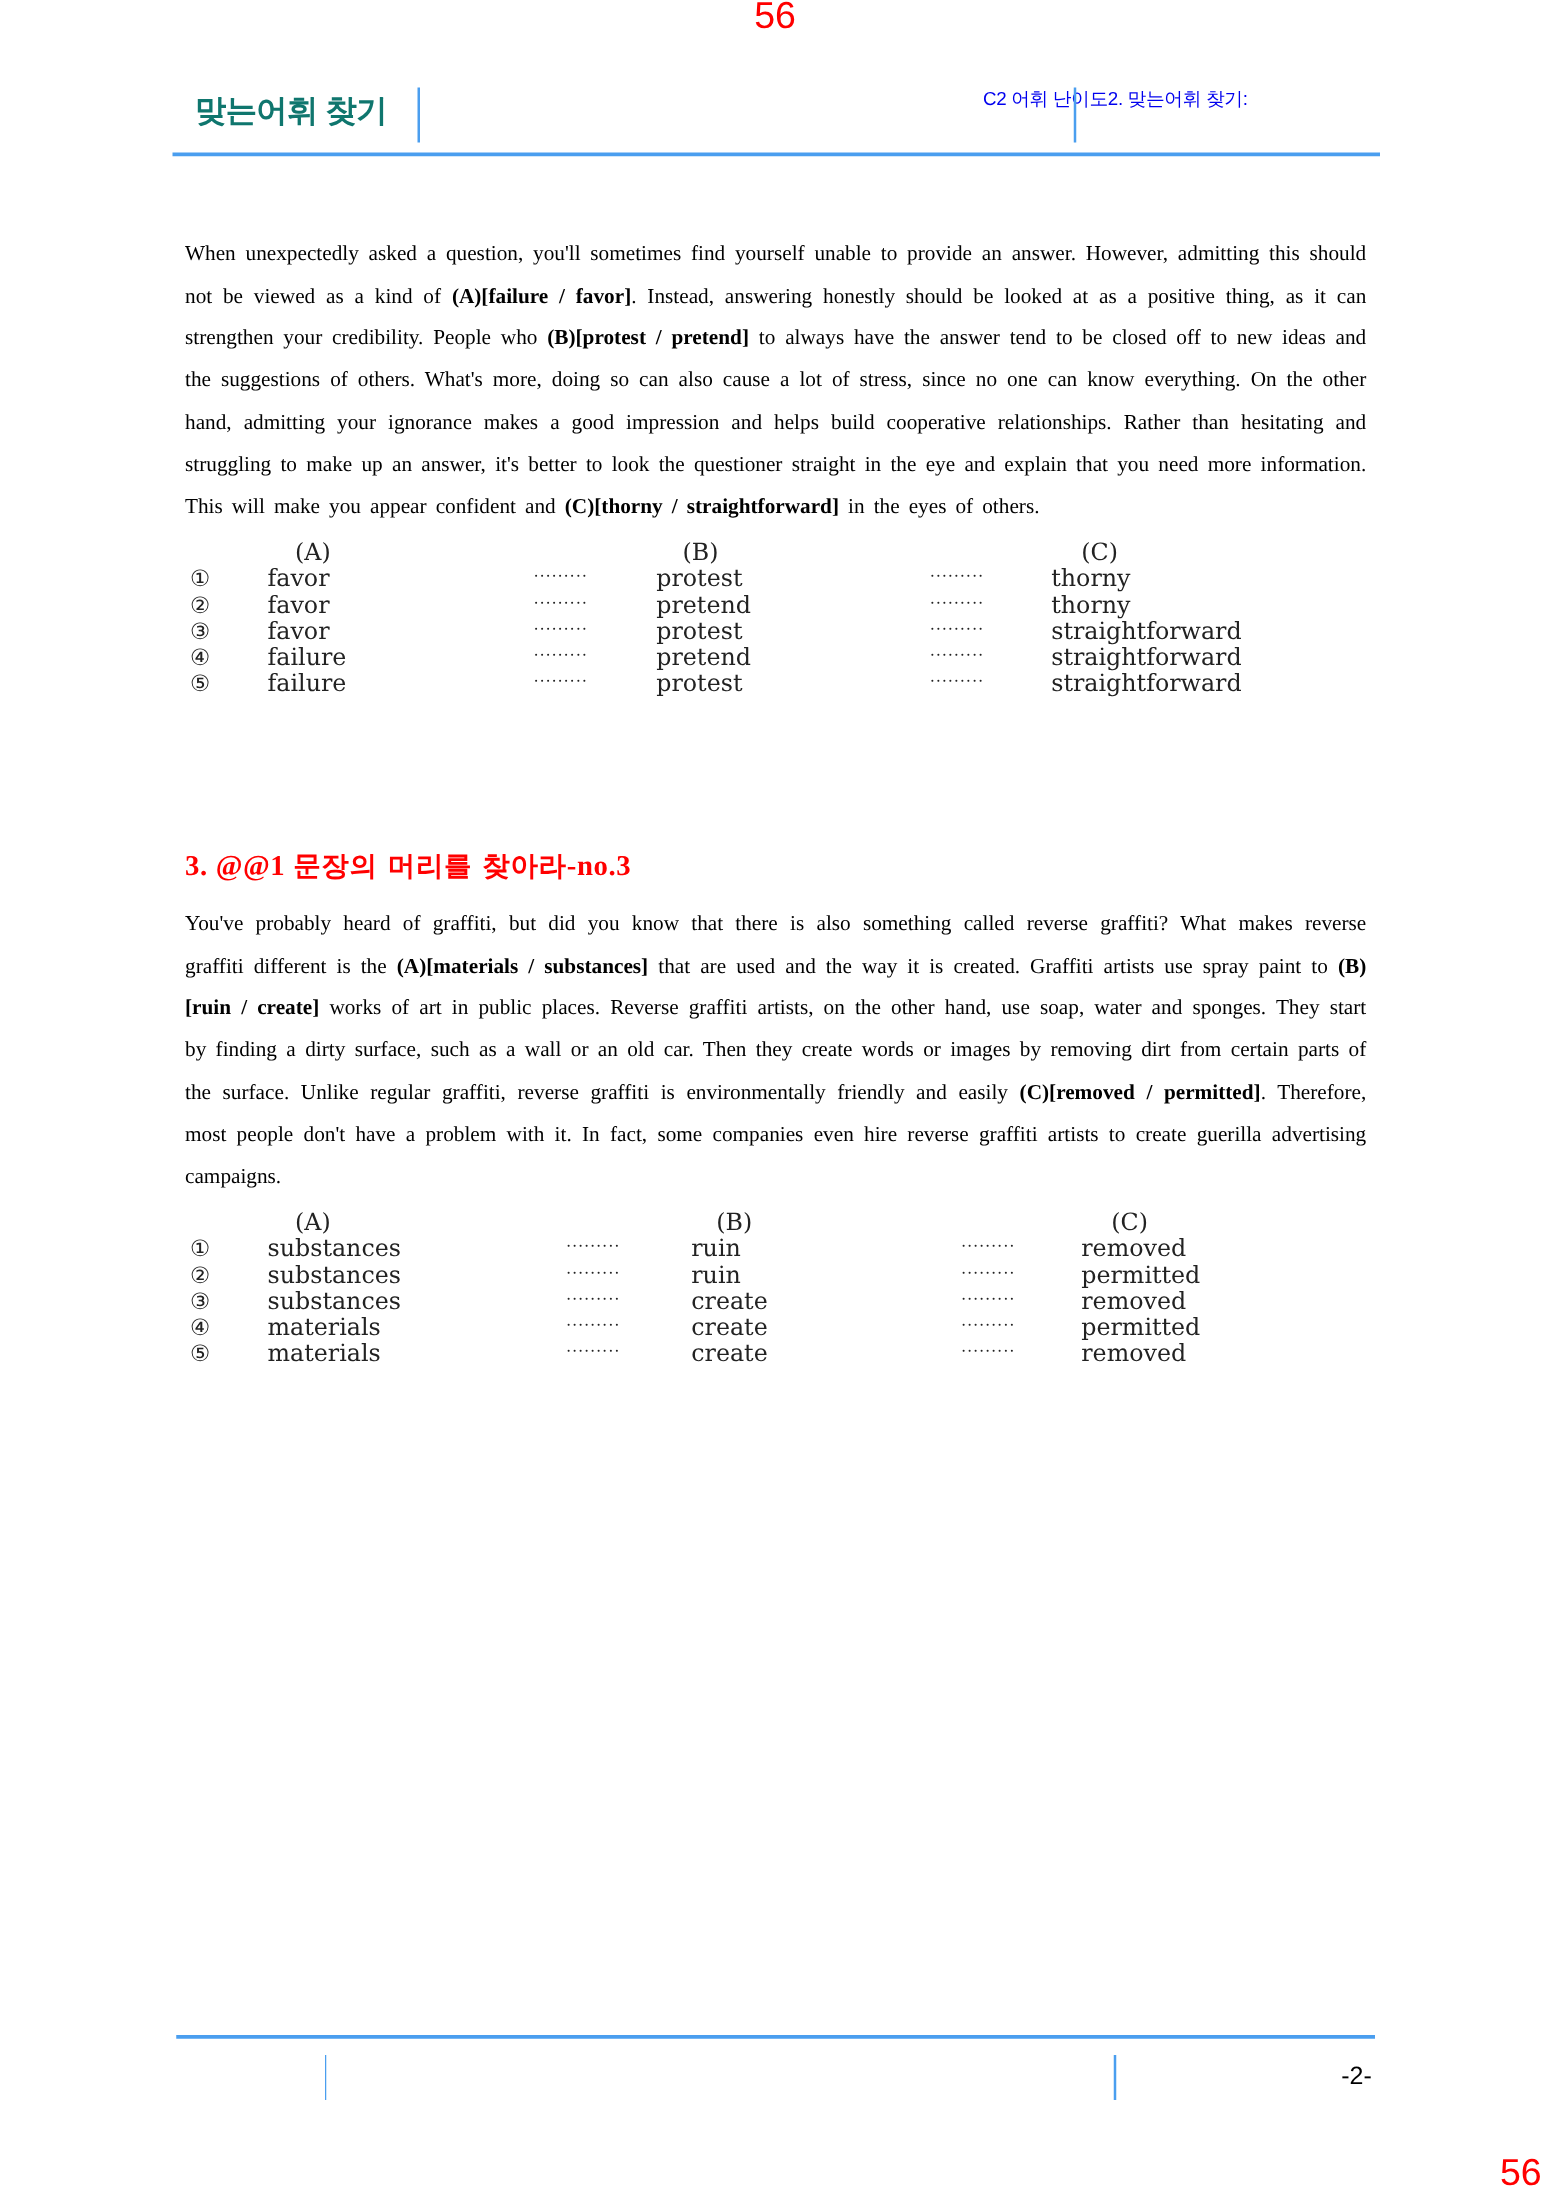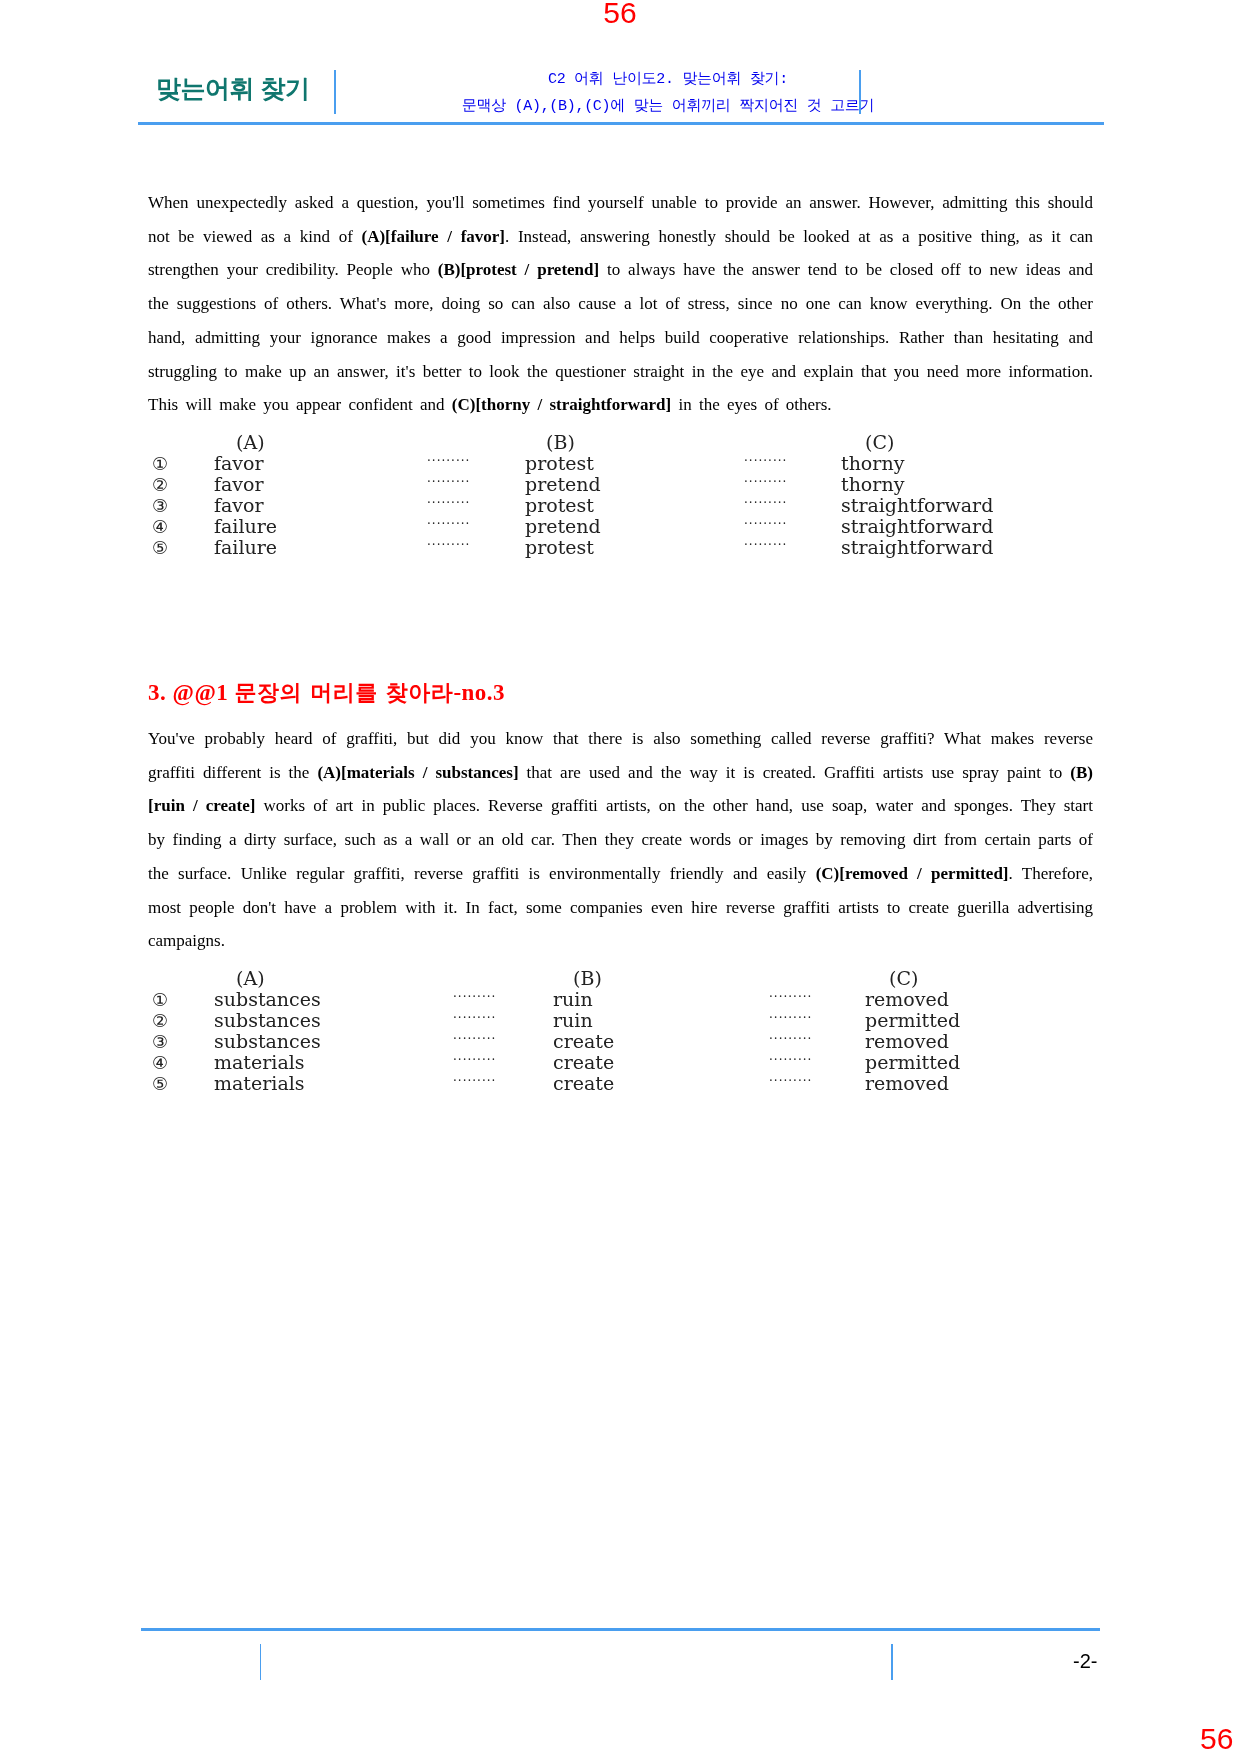--- a/index.html
+++ b/index.html
@@ -1,21 +1,21 @@
 <!DOCTYPE html>
 <html><head>
 <meta charset="utf-8">
 <style>
   html, body { margin: 0; padding: 0; background: #ffffff; }
   body { width: 1240px; height: 1754px; position: relative; overflow: hidden; font-family: "Liberation Serif", serif; color: #000; }
   .top-page-num { position: absolute; top: -4px; left: 0; width: 1240px; text-align: center; color: #ff0000; font-family: "Liberation Sans", sans-serif; font-size: 30px; }
   .header { position: absolute; top: 66px; left: 138px; width: 966px; height: 58px; }
   .header-title { position: absolute; left: 18px; top: 6px; font-family: Liberation Sans, sans-serif; font-weight: bold; color: #0f766e; font-size: 25px; letter-spacing: -0.5px; }
   .header-div1 { position: absolute; left: 196px; top: 4px; width: 2px; height: 44px; background: #4a9eef; }
-  .header-sub { position: absolute; left: 200px; top: 0px; width: 660px; text-align: center; font-family: Liberation Mono, monospace; color: #0000ee; font-size: 15px; line-height: 27px; letter-spacing: -0.3px; }
+  .header-sub { position: absolute; left: 200px; top: 0px; width: 660px; text-align: right; font-family: Liberation Sans, sans-serif; color: #0000ee; font-size: 15px; line-height: 27px; letter-spacing: -0.3px; }
   .header-div2 { position: absolute; left: 721px; top: 4px; width: 2px; height: 44px; background: #4a9eef; }
   .header-rule { position: absolute; top: 122px; left: 138px; width: 966px; height: 3px; background: #4a9eef; }
   .section { position: absolute; left: 148px; width: 945px; }
   .q-title { font-family: "Liberation Serif", serif; color: #ff0000; font-weight: bold; font-size: 23px; letter-spacing: 0.5px; white-space: nowrap; }
   .q-title .kr { font-family: "DejaVu Sans", sans-serif; font-size: 22px; }
   .passage { margin-top: 14px; font-size: 17px; line-height: 33.7px; text-align: justify; word-spacing: 3px; }
   .passage b { font-weight: bold; }
   .choices { position: relative; margin-top: 10px; font-family: "DejaVu Serif", serif; font-size: 19px; line-height: 21px; color: #222; }
   .choices .hdr, .choices .row { position: relative; height: 21px; }
   .choices span { position: absolute; top: 0; white-space: nowrap; }
@@ -30,21 +30,20 @@
 </head>
 <body>
 
 <div class="top-page-num">56</div>
 
 <div class="header">
   <div class="header-title">맞는어휘 찾기</div>
   <div class="header-div1"></div>
   <div class="header-sub">
     <div>C2 어휘 난이도2. 맞는어휘 찾기:</div>
-    <div>문맥상 (A),(B),(C)에 맞는 어휘끼리 짝지어진 것 고르기</div>
   </div>
   <div class="header-div2"></div>
 </div>
 <div class="header-rule"></div>
 
 <div class="section" style="top:172px;">
   <div class="passage"><span>When unexpectedly asked a question, you'll sometimes find yourself unable to provide an answer. However, admitting this should not be viewed as a kind of </span><b>(A)[failure / favor]</b><span>. Instead, answering honestly should be looked at as a positive thing, as it can strengthen your credibility. People who </span><b>(B)[protest / pretend]</b><span> to always have the answer tend to be closed off to new ideas and the suggestions of others. What's more, doing so can also cause a lot of stress, since no one can know everything. On the other hand, admitting your ignorance makes a good impression and helps build cooperative relationships. Rather than hesitating and struggling to make up an answer, it's better to look the questioner straight in the eye and explain that you need more information. This will make you appear confident and </span><b>(C)[thorny / straightforward]</b><span> in the eyes of others.</span></div>
   <div class="choices">
     <div class="hdr">
       <span style="left:88px">(A)</span>

